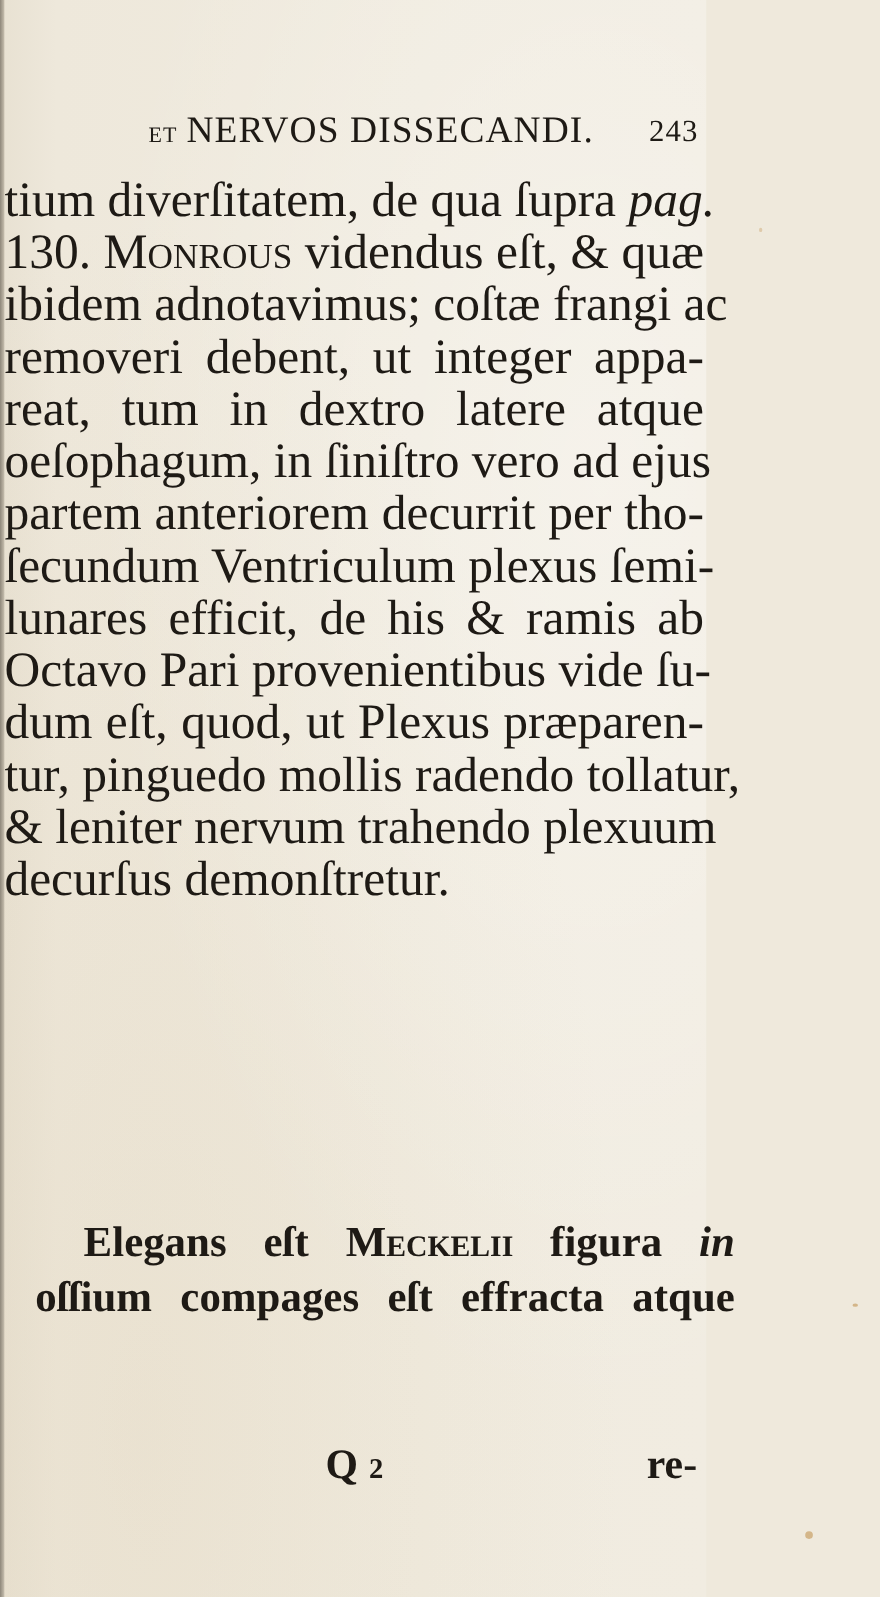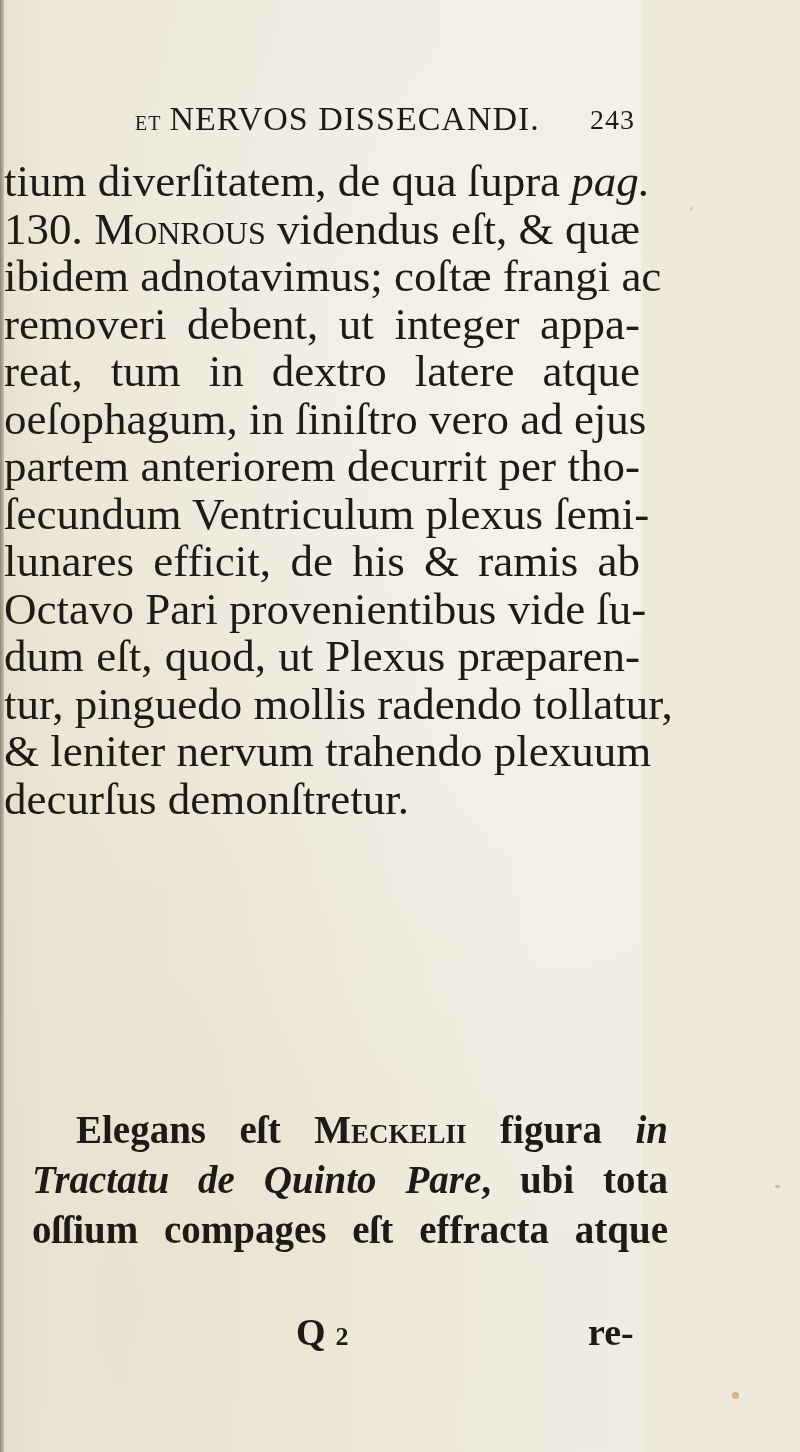--- a/index.html
+++ b/index.html
@@ -144,21 +144,20 @@
     <span class="line">Octavo Pari provenientibus vide ſu-</span>
     <span class="line">dum eſt, quod, ut Plexus præparen-</span>
     <span class="line">tur, pinguedo mollis radendo tollatur,</span>
     <span class="line">&amp; leniter nervum trahendo plexuum</span>
     <span class="line last">decurſus demonſtretur.</span>
   </div>
 
 
   <div class="para2">
     <span class="line indent"><span>Elegans eſt </span><span class="sc">Meckelii</span><span> figura </span><span class="it">in</span></span>
-    <span class="line"><span class="it">Tractatu de Quinto Pare</span><span>, ubi tota</span></span>
     <span class="line">oſſium compages eſt effracta atque</span>
   </div>
 
   <div class="signature-line">
     <span class="sig"><span>Q</span><span class="num">2</span></span>
     <span class="catch">re-</span>
   </div>
 </div>
 
 </body></html>

